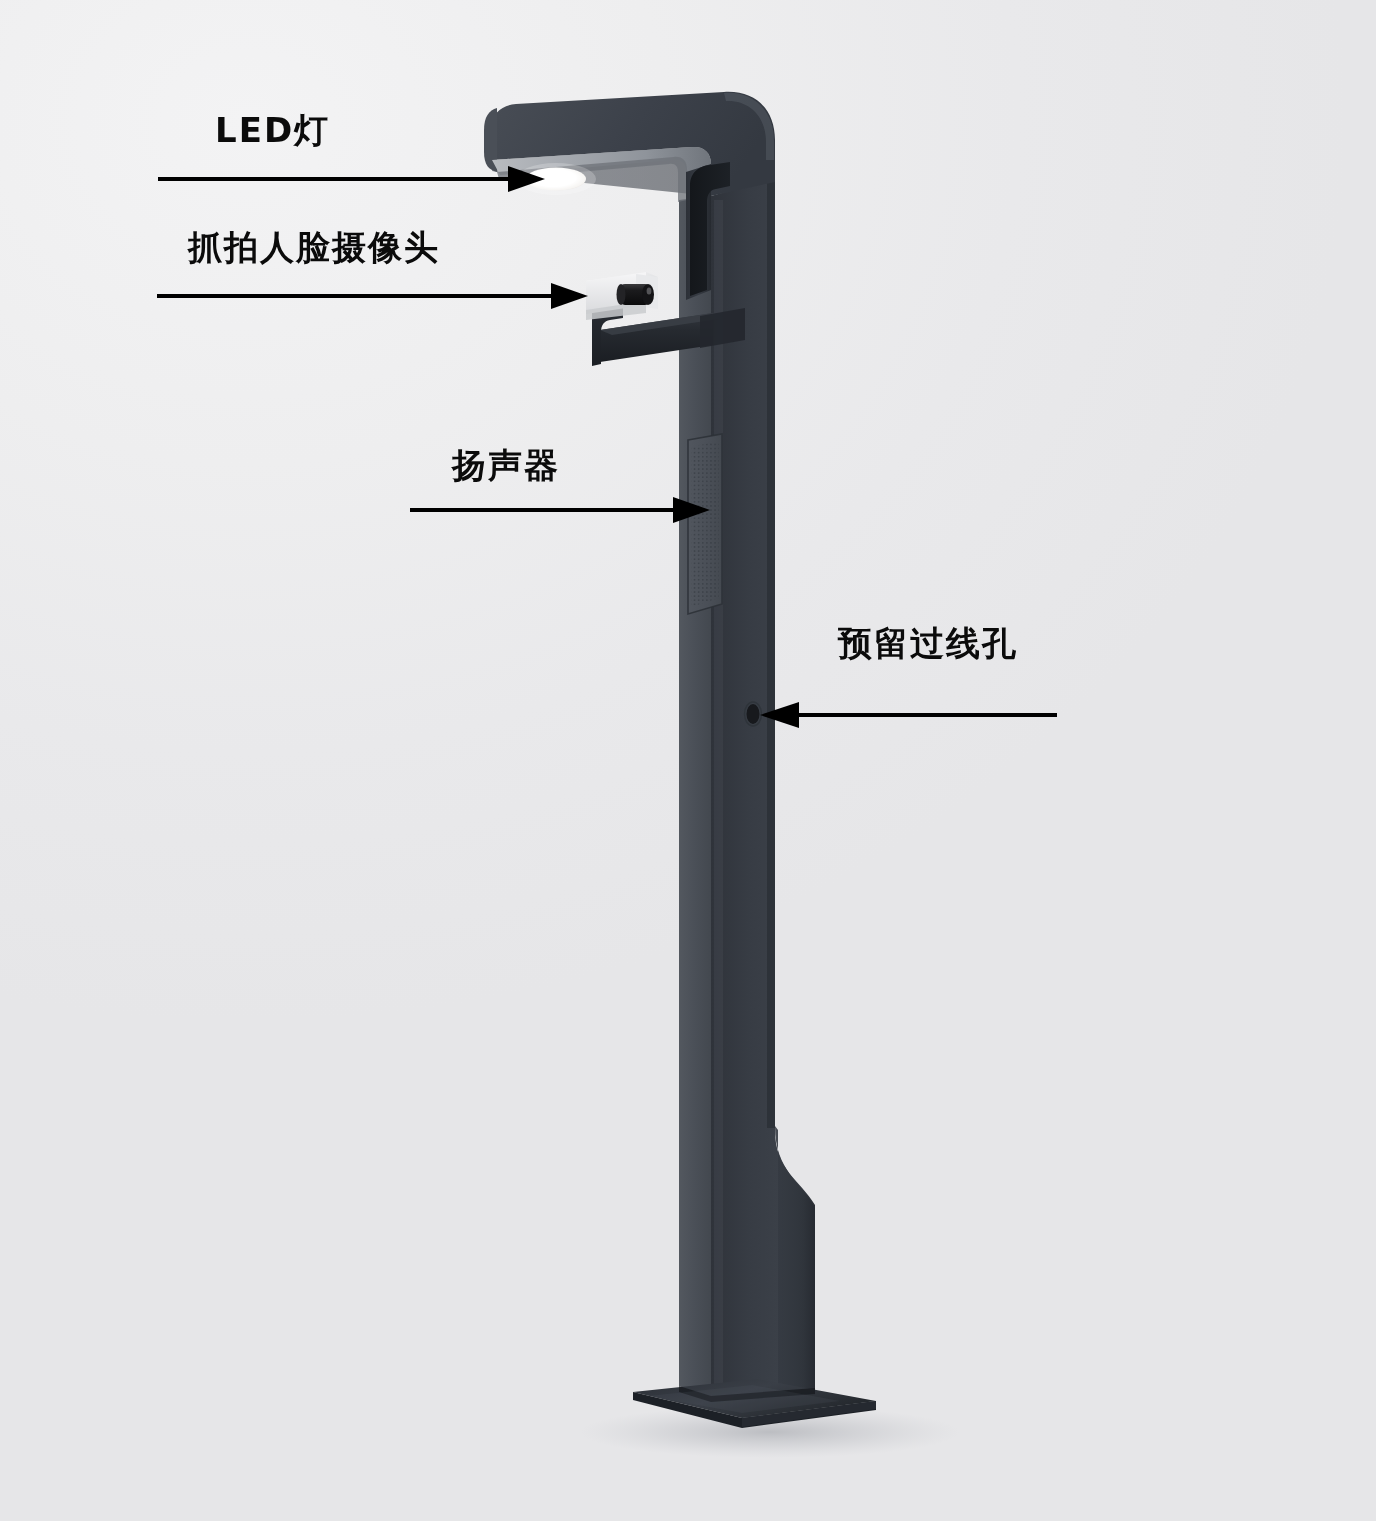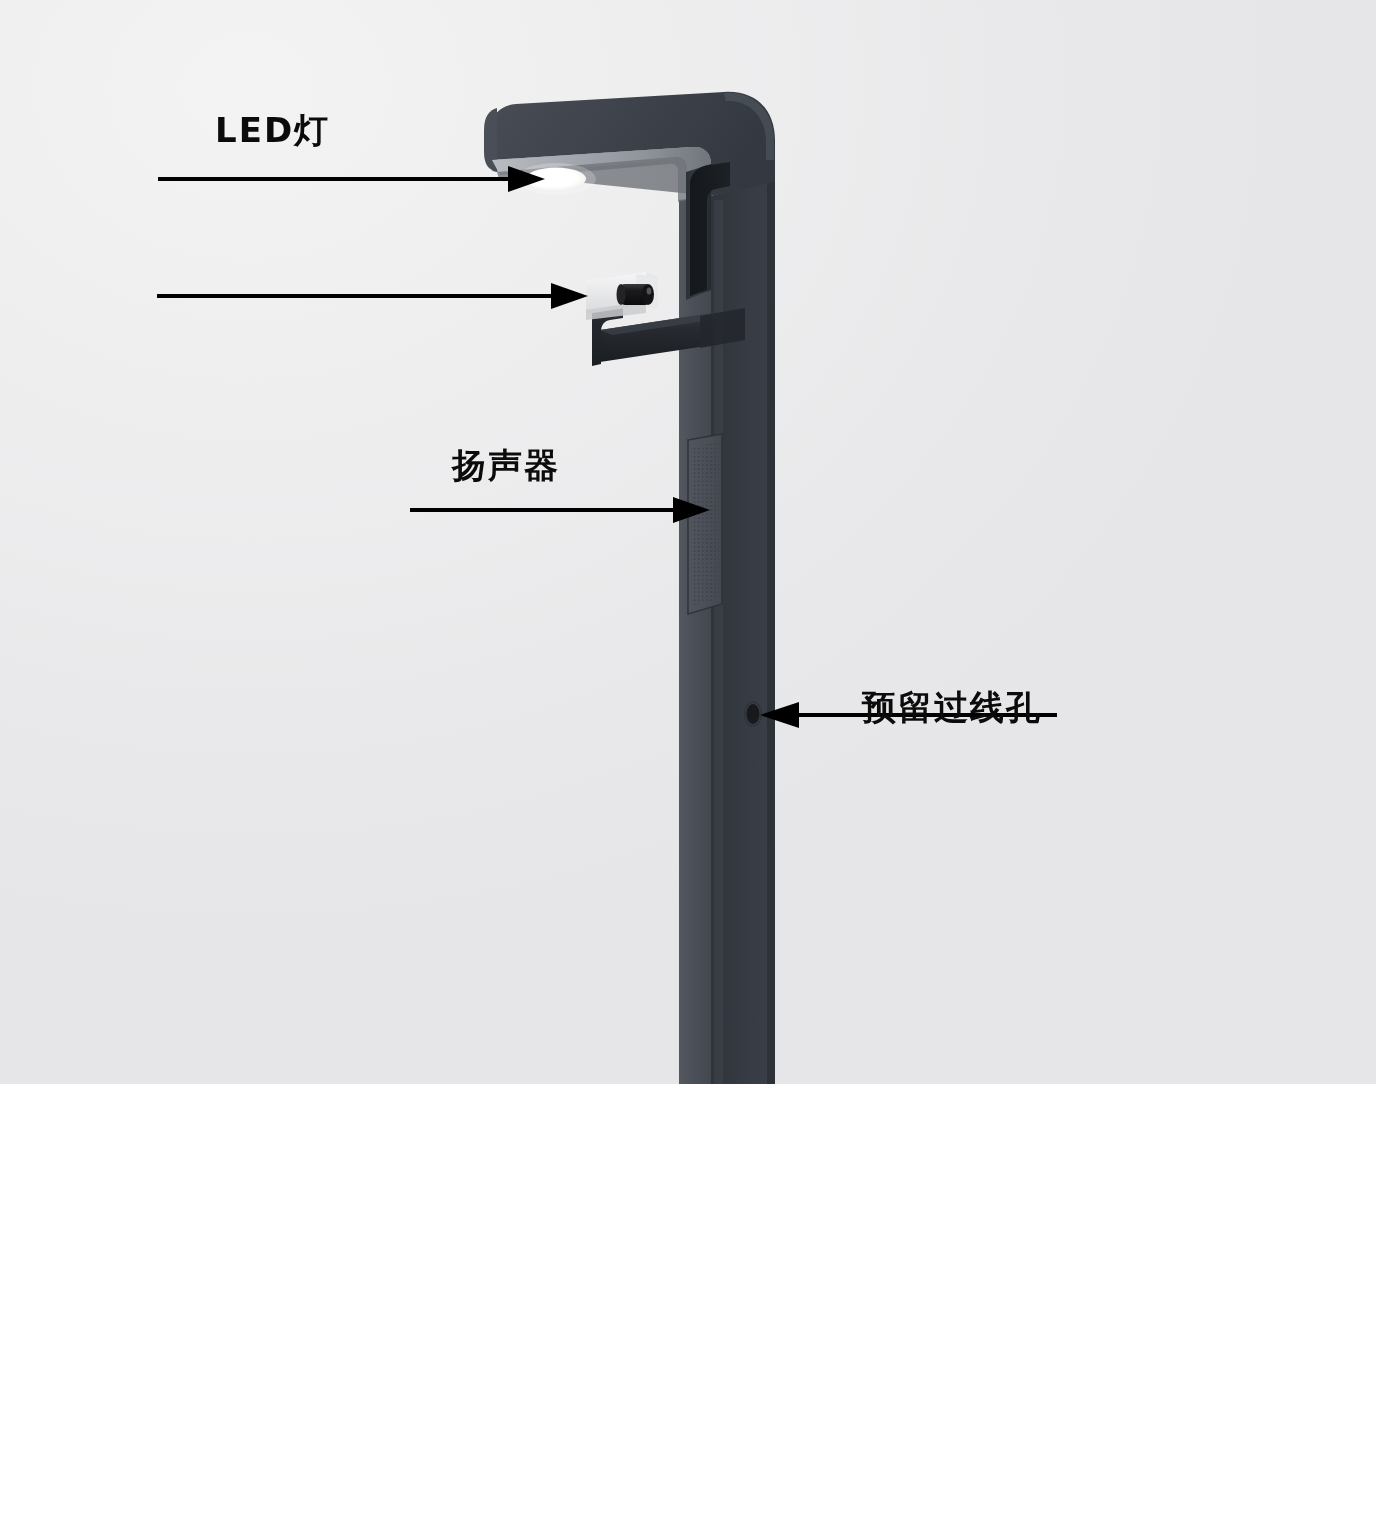--- a/index.html
+++ b/index.html
@@ -3,21 +3,21 @@
 <meta charset="utf-8">
 <style>
   html, body {
     margin: 0;
     padding: 0;
     background: #ffffff;
   }
   #stage {
     position: relative;
     width: 1376px;
-    height: 1084px;
+    height: 1521px;
     overflow: hidden;
     background:
       radial-gradient(ellipse 1100px 900px at 18% 8%, #f3f3f4 0%, #eeeeef 38%, #e9e9eb 70%, #e6e6e8 100%);
     font-family: "Liberation Sans", "DejaVu Sans", sans-serif;
   }
 
   
   .label {
     position: absolute;
     color: #0b0b0b;
@@ -261,18 +261,19 @@
     </g>
 
     <g>
       <line x1="1057" y1="715" x2="786" y2="715" stroke="#000000" stroke-width="4"></line>
       <polygon points="760,715 799,702 799,728" fill="#000000"></polygon>
     </g>
   </svg>
 
   <div class="label" style="left:215px; top:113px;">LED灯</div>
 
+  <div class="label" style="left:188px; top:230px;">抓拍人脸摄像头</div>
 
   <div class="label" style="left:452px; top:448px;">扬声器</div>
 
-  <div class="label" style="left:838px; top:690px;margin-left:24px;">预留过线孔</div>
+  <div class="label" style="left:838px; top:626px;">预留过线孔</div>
 
 </div>
 
 </body></html>

